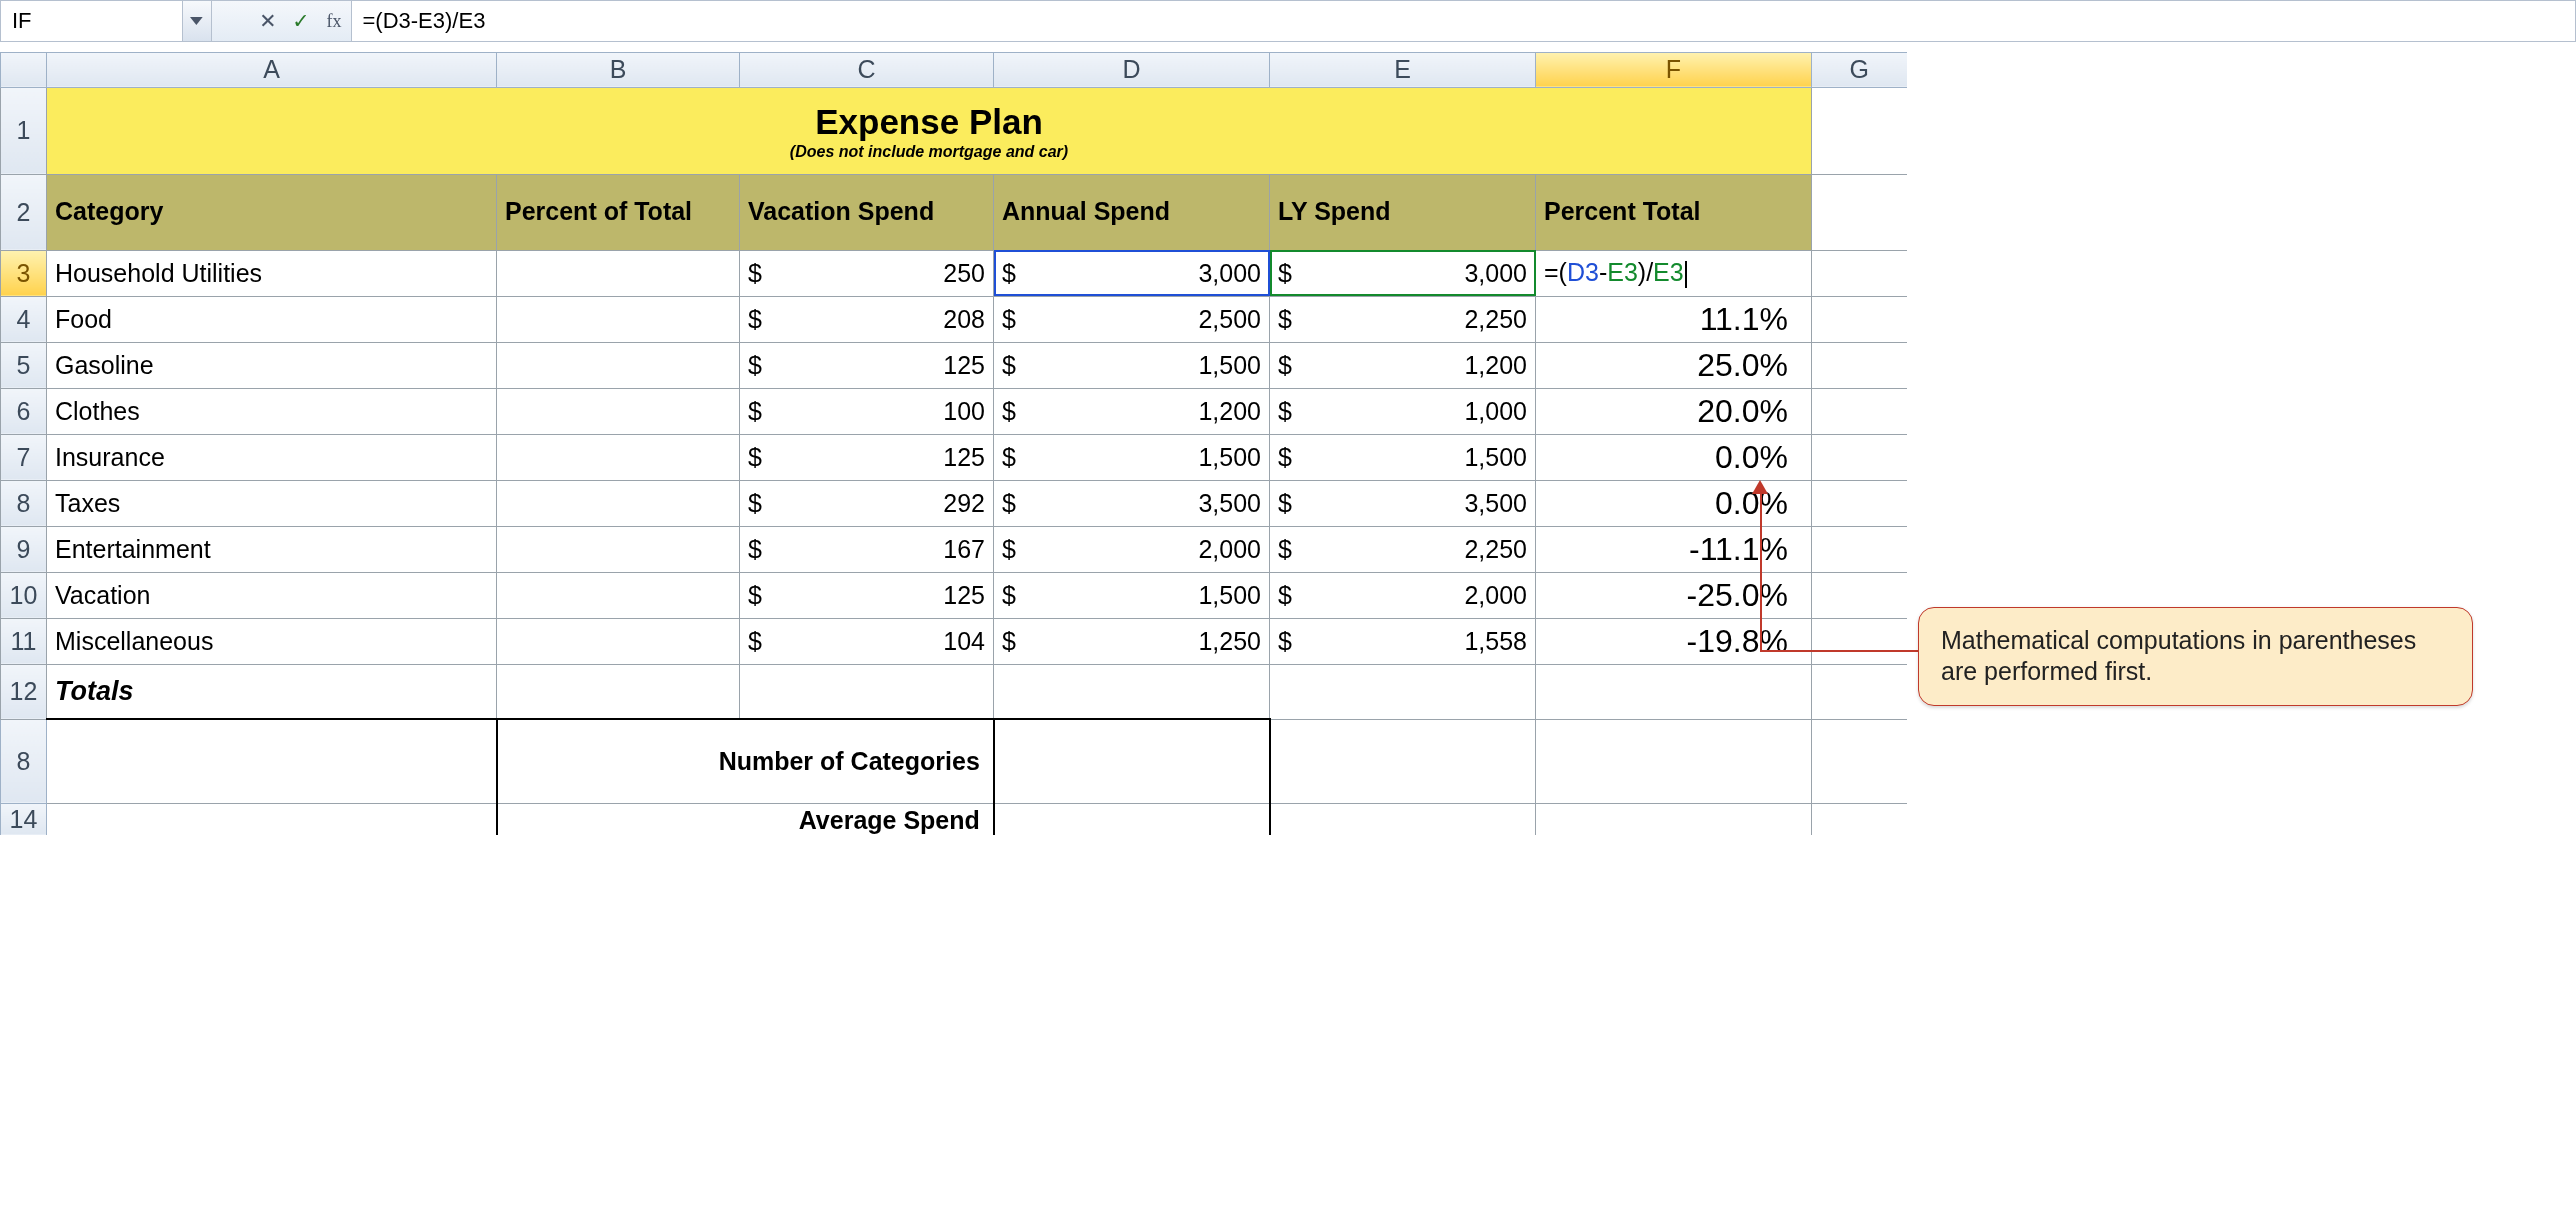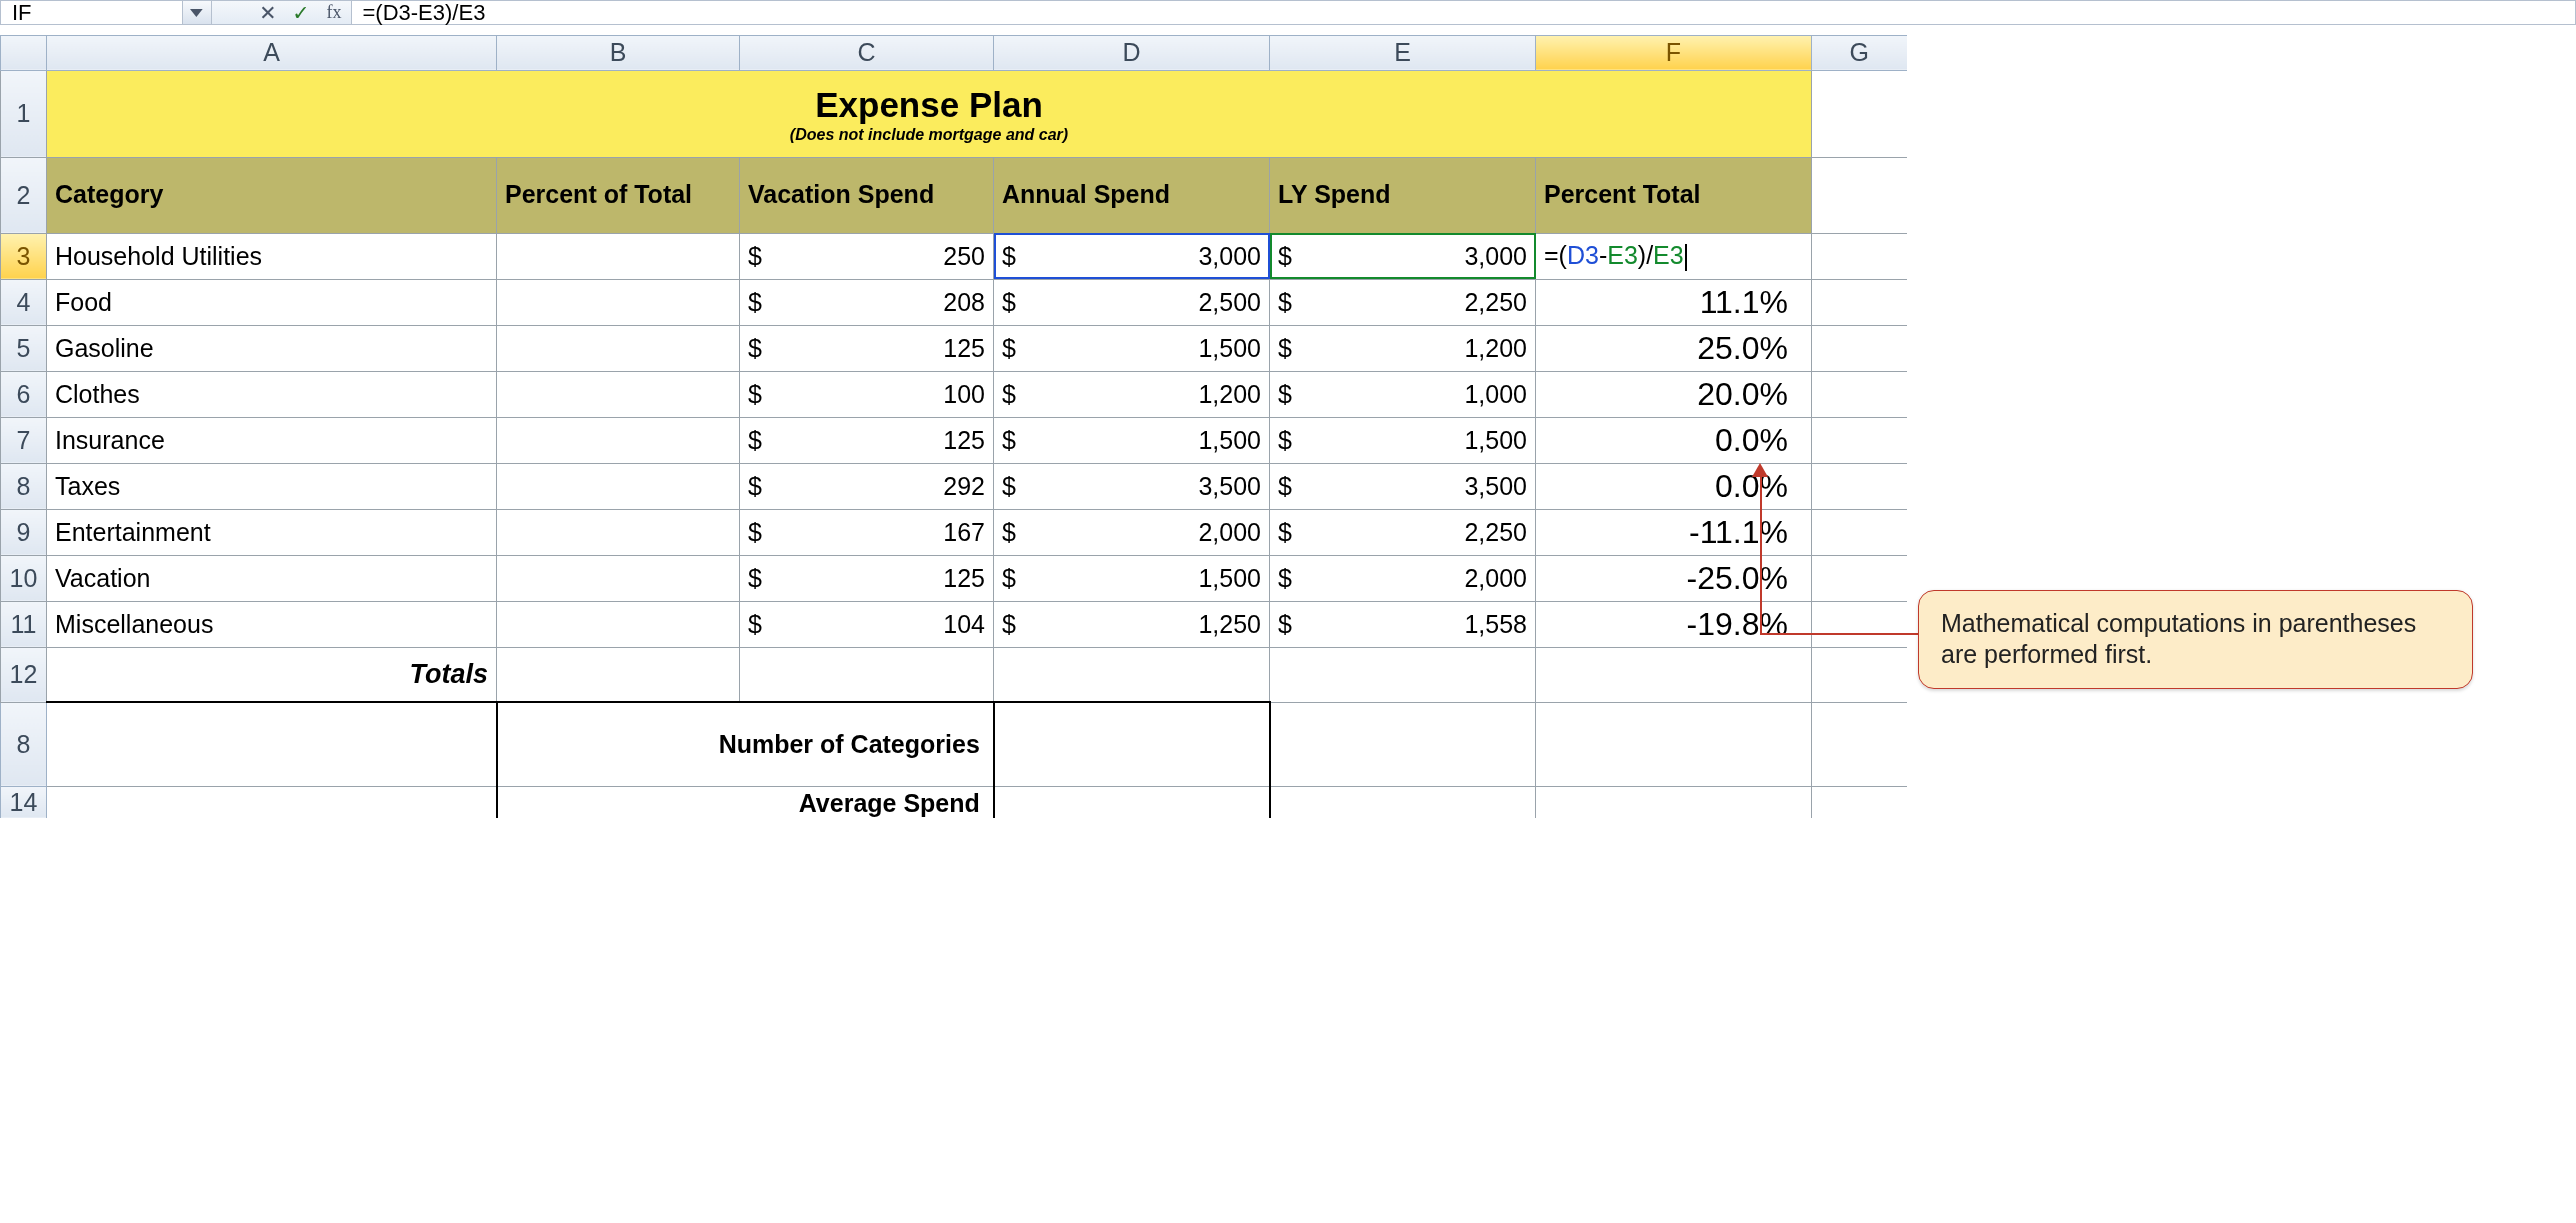--- a/index.html
+++ b/index.html
@@ -1,19 +1,19 @@
 <!DOCTYPE html>
 <html style="font-size:12.7px"><head>
 <meta charset="utf-8">
 <style>
   html,body{margin:0;padding:0;font-family:Arial,Helvetica,sans-serif;background:#fff;}
   *{box-sizing:border-box;}
   .wrap{width:2576px;position:relative;}
   
-  .fbar{display:flex;align-items:flex-start;height:25px;border:0.8px solid #b5c0cf;
+  .fbar{display:flex;align-items:flex-start;height:42px;border:0.8px solid #b5c0cf;
         background:linear-gradient(#f4f7fb,#e4ecf5);font-size:22px;}
   .fbar .namebox{width:182px;height:100%;display:flex;align-items:center;
         padding:0 11px;border-right:0.8px solid #b5c0cf;background:#fff;font-weight:400;}
   .fbar .nbdrop{width:28.5px;height:100%;display:flex;align-items:center;justify-content:center;
         border-right:0.8px solid #b5c0cf;background:linear-gradient(#f7f9fc,#d9e2ee);}
   .fbar .spacer{width:40px;}
   .fbar .pill{display:flex;align-items:center;height:100%;}
   .fbar .ico{width:33px;height:100%;display:flex;align-items:center;justify-content:center;
         color:#4a5568;font-size:20.6px;}
   .fbar .ico.fx{font-family:"Times New Roman",serif;font-size:18px;}
@@ -49,21 +49,21 @@
   td.pct{text-align:right;font-size:32px;padding-right:23px;}
   td.editing{font-size:25px;background:#fff;position:relative;}
   .editing .eq{color:#000;}
   .editing .ref1{color:#1f4fd6;}
   .editing .ref2{color:#138a2d;}
   .editing .caret{display:inline-block;width:1.6px;height:27px;background:#000;vertical-align:middle;margin-left:1.6px;}
   
   td.refblue{outline:2.4px solid #1f4fd6;outline-offset:-2.4px;}
   td.refgreen{outline:2.4px solid #138a2d;outline-offset:-2.4px;}
   
-  td.totals{font-weight:bold;font-style:italic;font-size:27px;text-align:right;}
+  td.totals{font-weight:bold;font-style:italic;font-size:27px;}
   
   .r13box td{border-left:2.4px solid #000;border-right:2.4px solid #000;}
   .r13box td.lab{font-weight:bold;text-align:right;padding-right:12.7px;}
   .r13top td{border-top:2.4px solid #000;}
   
   .callout{position:absolute;left:1918px;top:555px;width:555px;
         border:1.6px solid #c0392b;border-radius:16px;background:#fdecc8;
         padding:17.4px 22px;font-size:25px;color:#222;line-height:1.25;
         box-shadow:0 1.6px 3.2px rgba(0,0,0,.15);}
   

